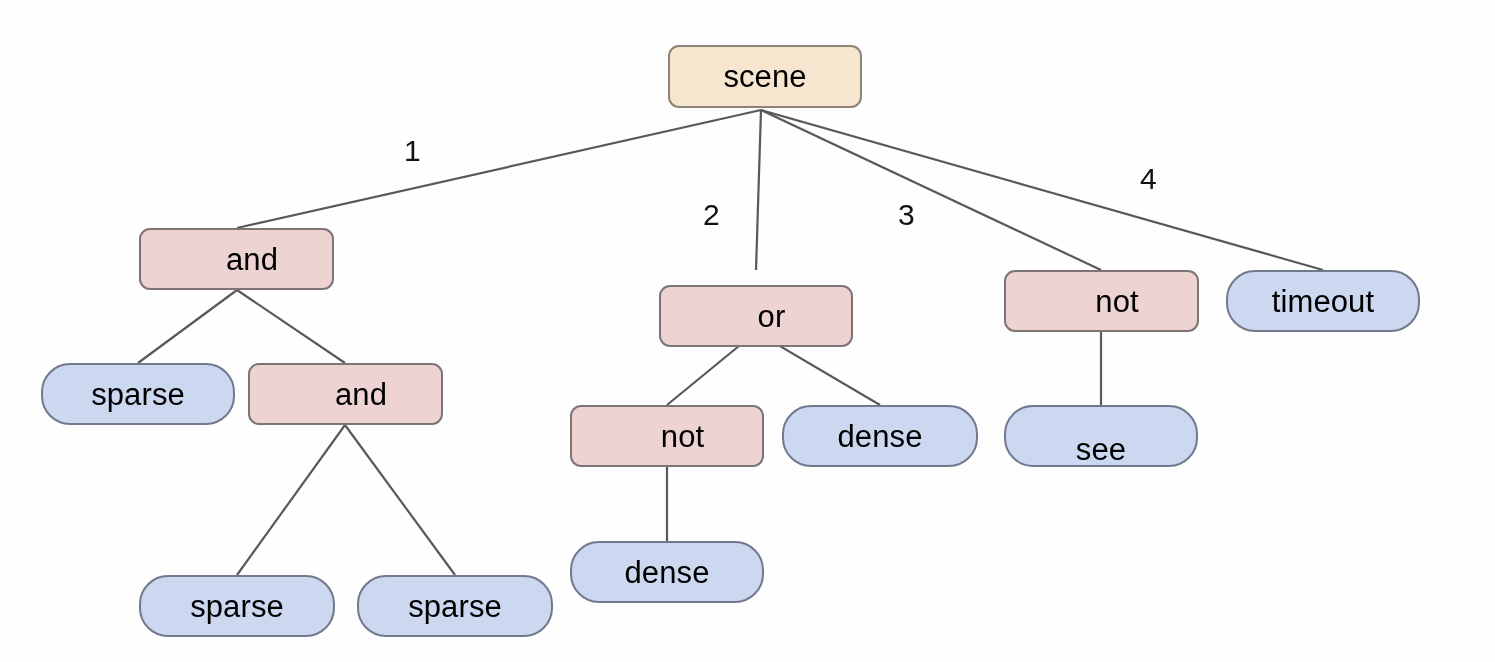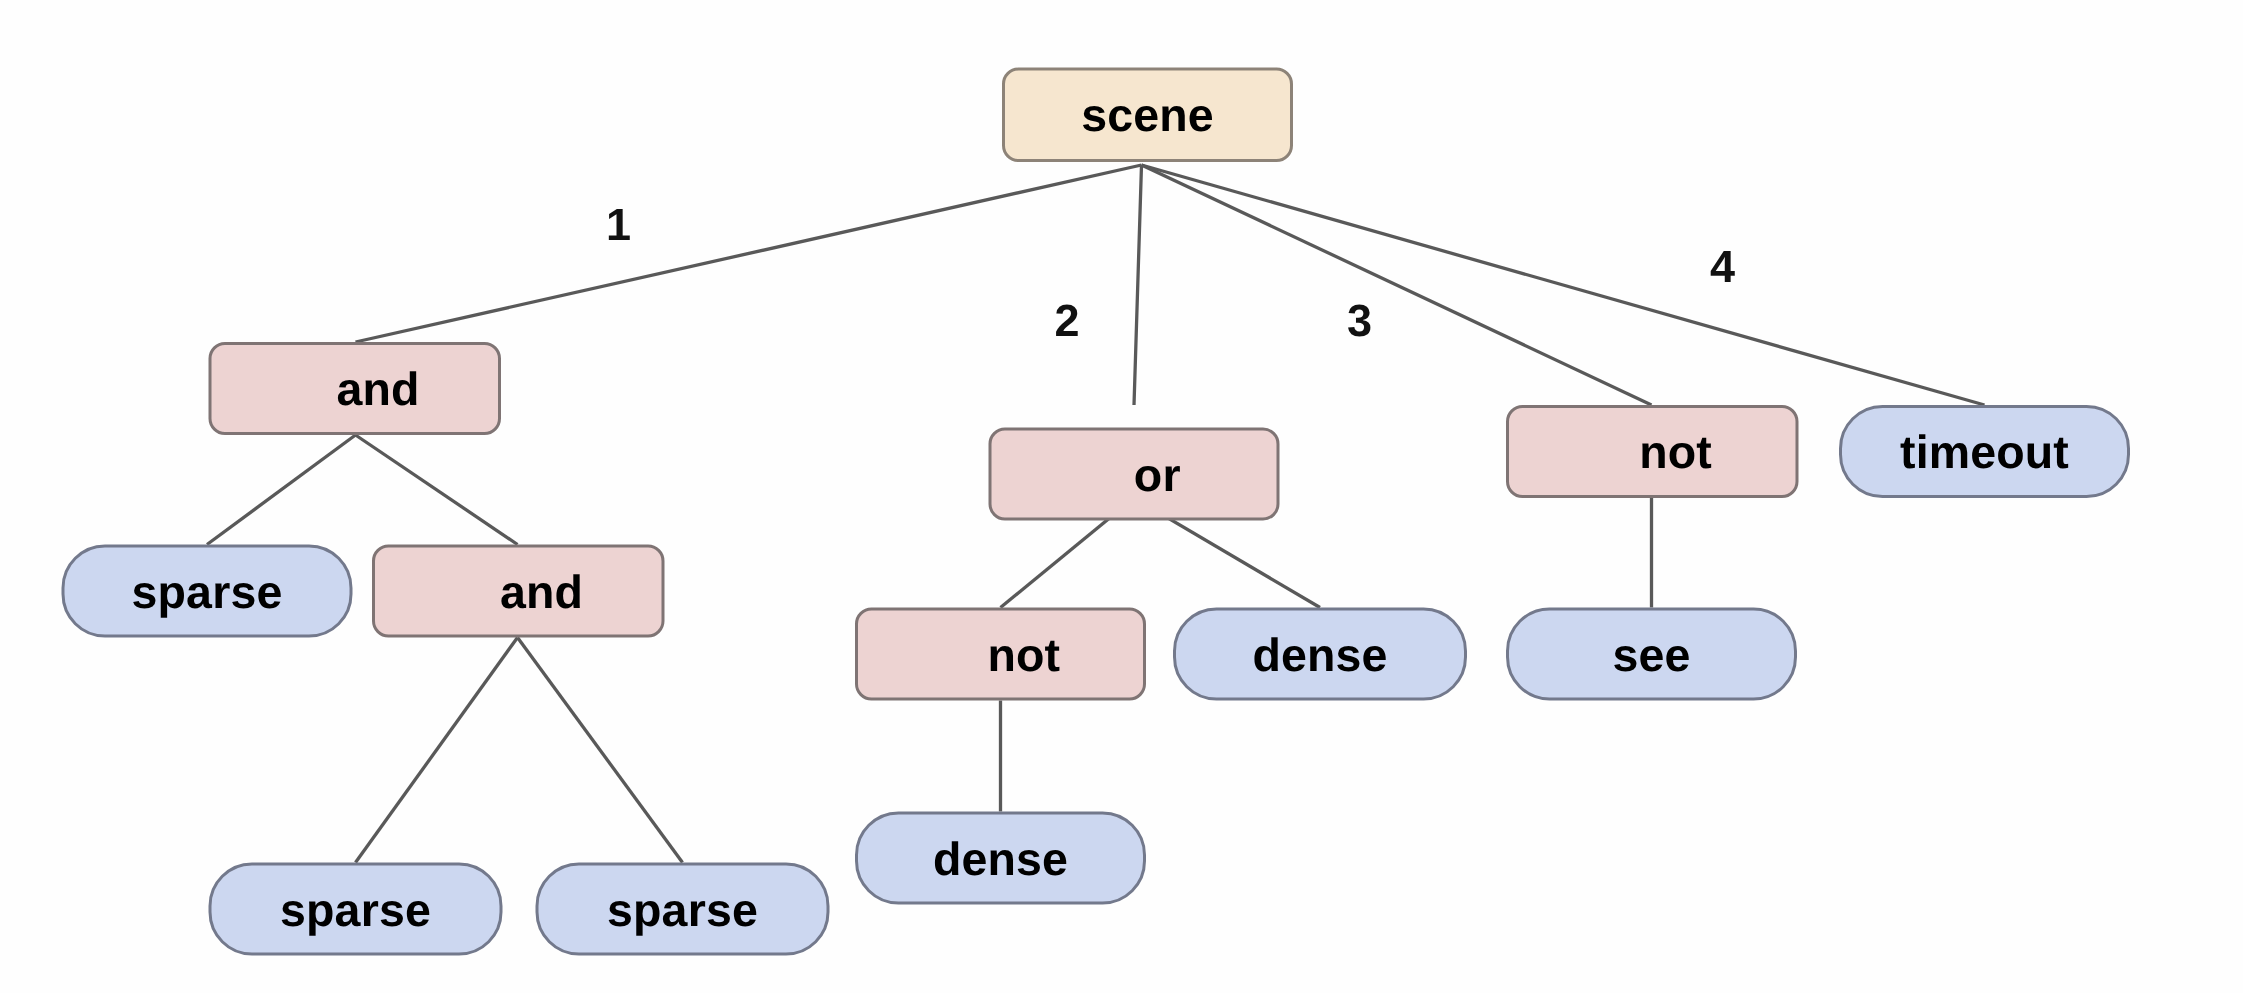--- a/index.html
+++ b/index.html
@@ -7,21 +7,20 @@
     padding: 0;
     background: #ffffff;
   }
   #canvas {
     position: relative;
     width: 1495px;
     height: 662px;
     background: #fefefe;
     font-family: "Liberation Sans", sans-serif;
     overflow: hidden;
-    font-weight: bold;
   }
   #edge-layer {
     position: absolute;
     left: 0;
     top: 0;
     width: 1495px;
     height: 662px;
     pointer-events: none;
   }
   .node {
@@ -99,21 +98,21 @@
       </div>
       <div class="node node-op" style="left: 248px; top: 363px; width: 195px; height: 62px;">
         <span>and</span>
       </div>
       <div class="node node-op" style="left: 570px; top: 405px; width: 194px; height: 62px;">
         <span>not</span>
       </div>
       <div class="node node-leaf" style="left: 782px; top: 405px; width: 196px; height: 62px;">
         <span>dense</span>
       </div>
-      <div class="node node-leaf" style="left: 1004px; top: 405px; width: 194px; height: 62px;">
+      <div class="node node-leaf" style="left: 1004px; top: 405px; width: 194px; height: 62px; align-items: flex-end;">
         <span>see</span>
       </div>
       <div class="node node-leaf" style="left: 139px; top: 575px; width: 196px; height: 62px;">
         <span>sparse</span>
       </div>
       <div class="node node-leaf" style="left: 357px; top: 575px; width: 196px; height: 62px;">
         <span>sparse</span>
       </div>
       <div class="node node-leaf" style="left: 570px; top: 541px; width: 194px; height: 62px;">
         <span>dense</span>

